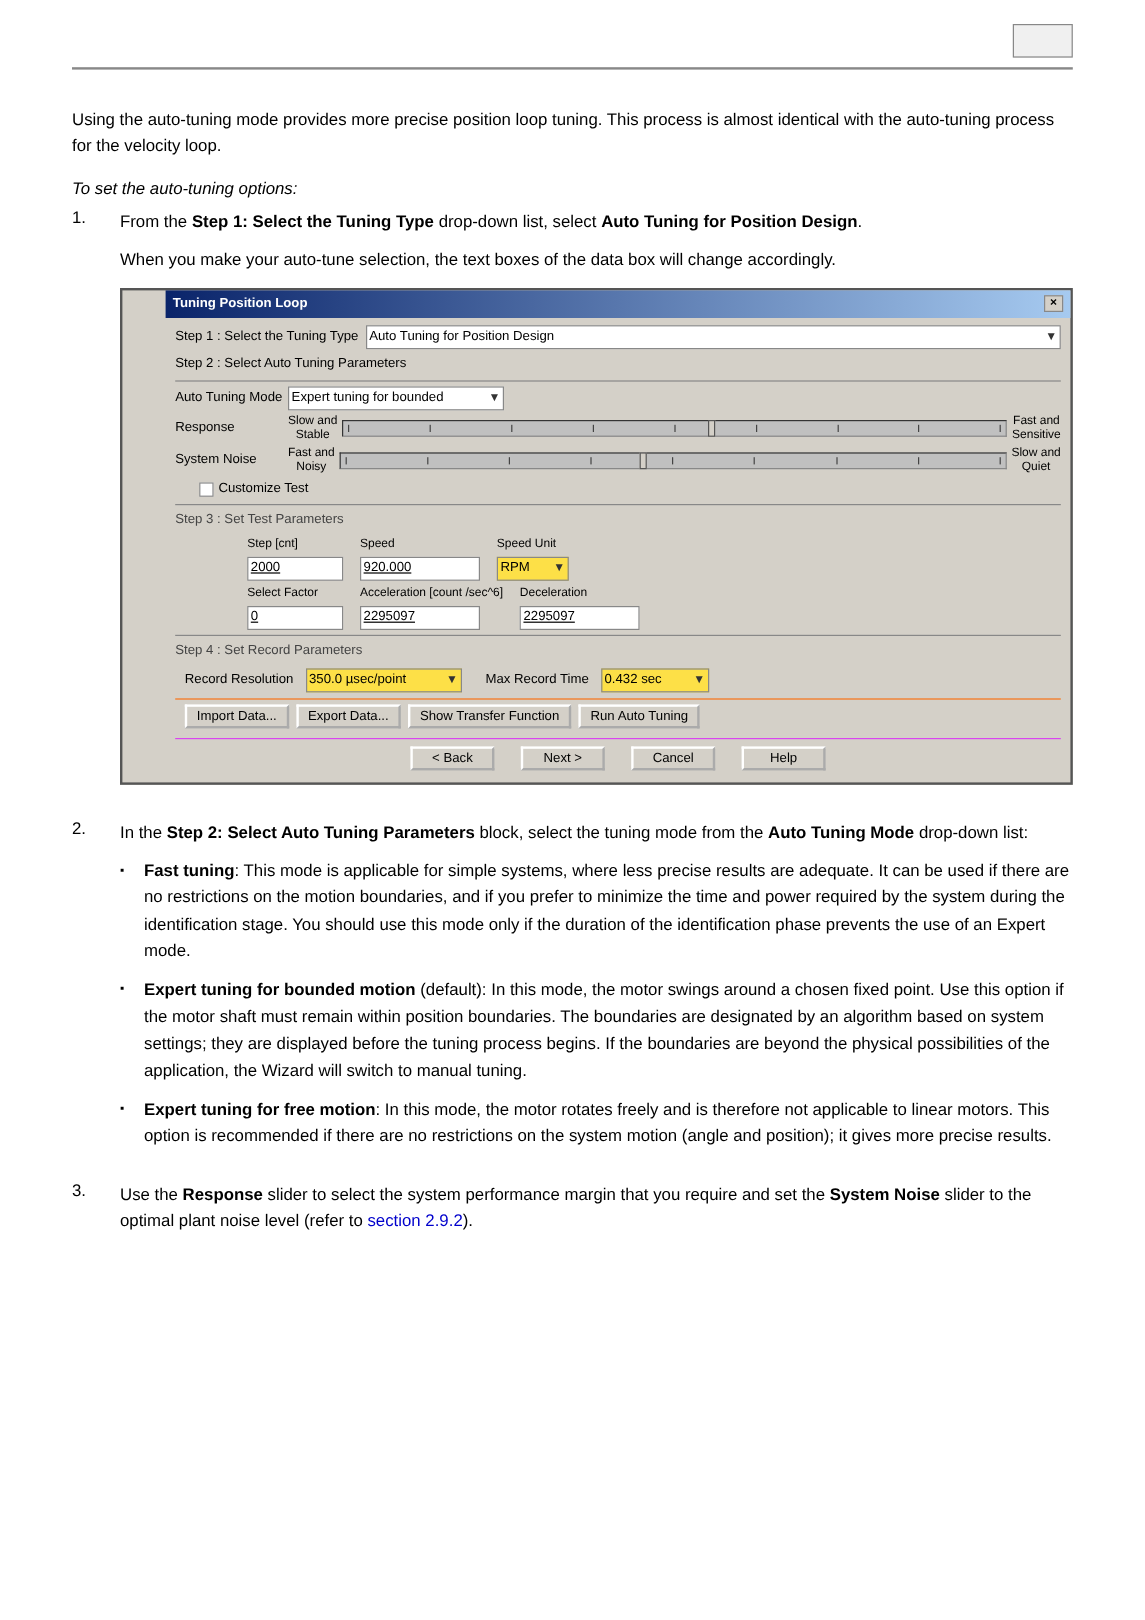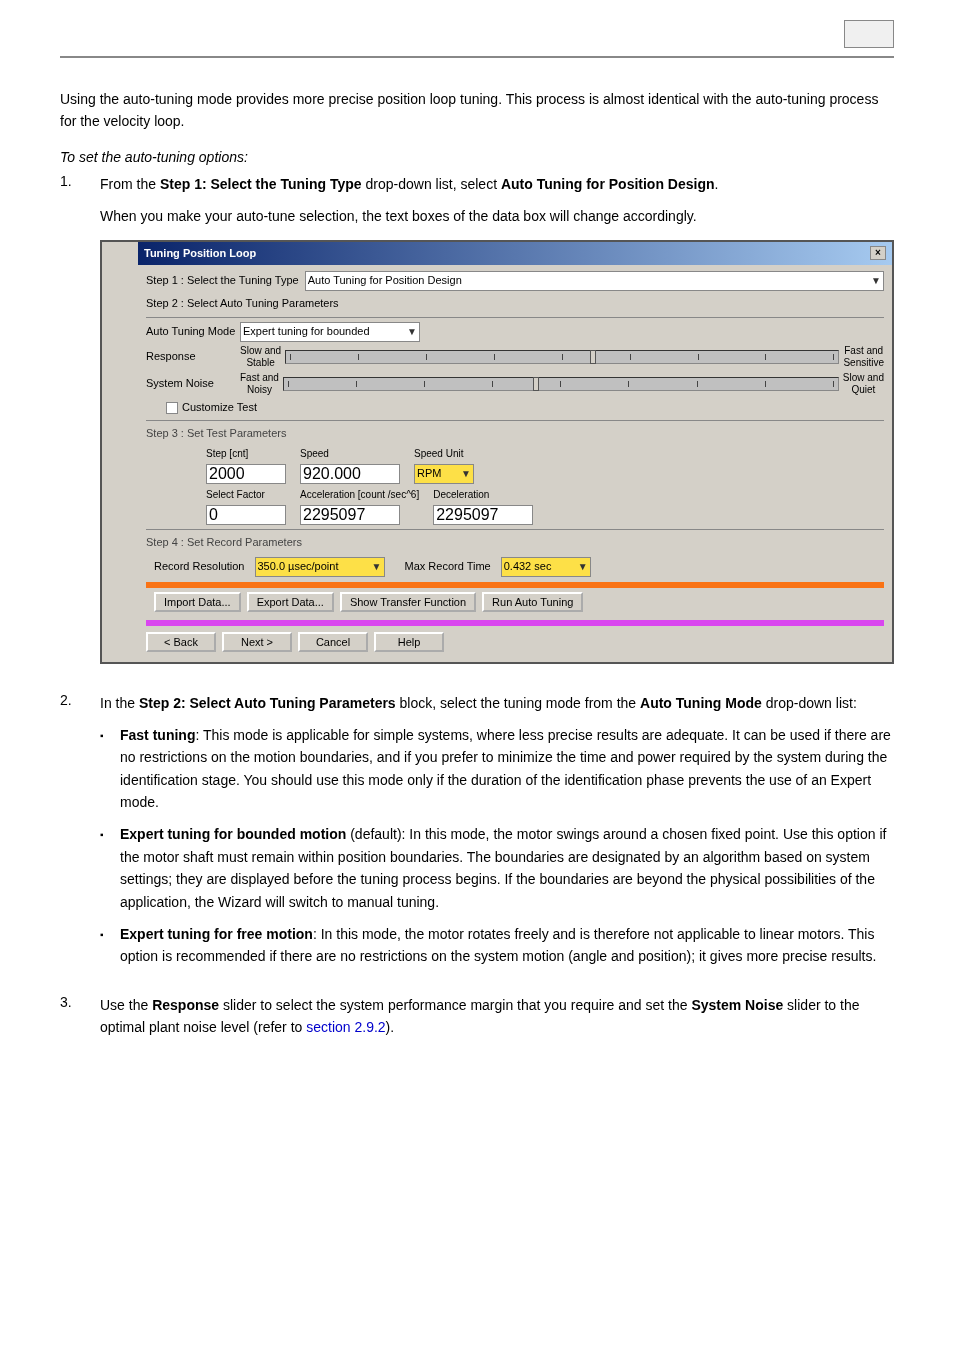--- a/index.html
+++ b/index.html
@@ -252,26 +252,27 @@
       flex-direction: column;
       gap: 2px;
     }
     .input-field-label {
       font-size: 10px;
       color: #000;
     }
     .input-field {
       background: #fff;
       border: 1px solid #888;
-      font-size: 16px;
+      font-size: 11px;
       width: 80px;
       height: 20px;
       padding: 0 2px;
       display: flex;
       align-items: center;
+      text-decoration: underline;
     }
     .input-field-wide {
       width: 100px;
     }
 
     
     .record-row {
       display: flex;
       align-items: center;
       gap: 10px;
@@ -289,41 +290,42 @@
       padding: 0 2px;
       display: flex;
       align-items: center;
       justify-content: space-between;
       min-width: 100px;
     }
 
     
     .dialog-bottom-buttons {
       display: flex;
-      gap: 6px;
+      justify-content: center;
+      gap: 22px;
       padding: 6px 0 4px 0;
-      border-top: 6px solid #d946ef;
+      border-top: 1px solid #d946ef;
       margin-top: 4px;
     }
     .dialog-btn {
       background: #d4d0c8;
       border: 2px outset #fff;
       font-size: 11px;
       padding: 2px 12px;
       cursor: pointer;
       min-width: 70px;
       text-align: center;
     }
 
     
     .action-buttons {
       display: flex;
       gap: 6px;
       padding: 4px 8px;
-      border-top: 6px solid #f97316;
+      border-top: 1px solid #f97316;
     }
     .action-btn {
       background: #d4d0c8;
       border: 2px outset #fff;
       font-size: 11px;
       padding: 2px 8px;
       cursor: pointer;
     }
 
     

